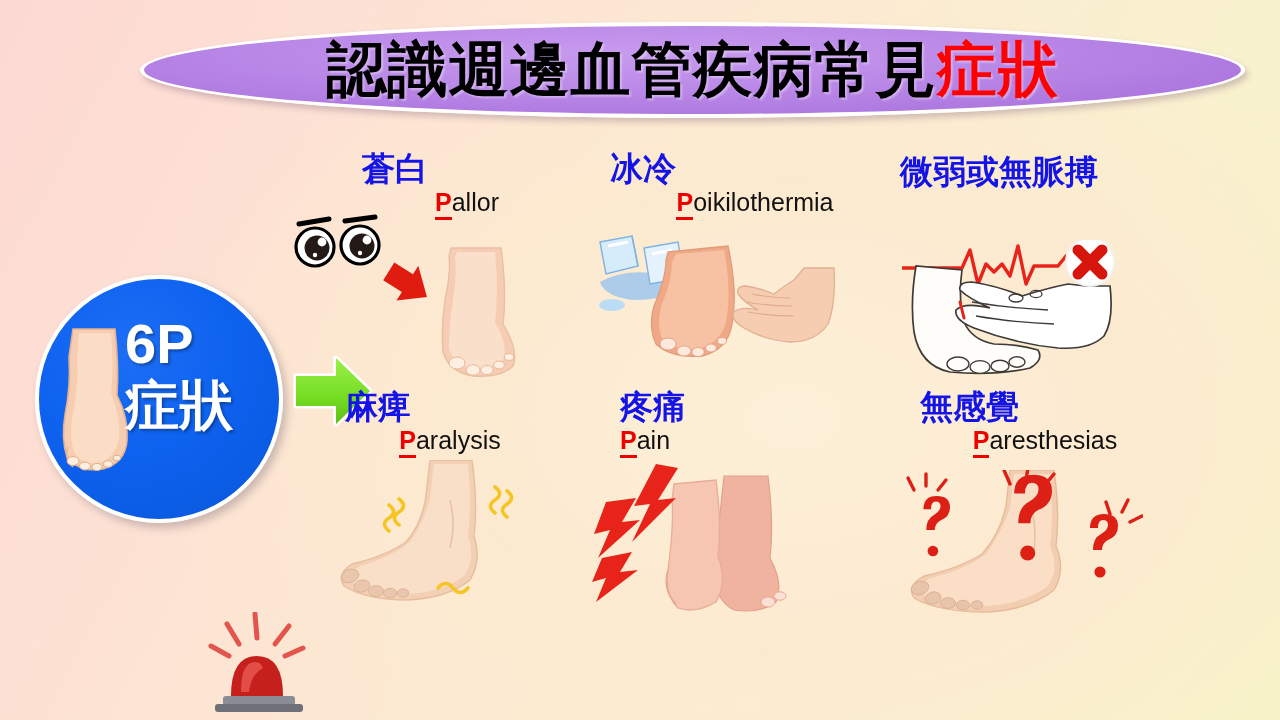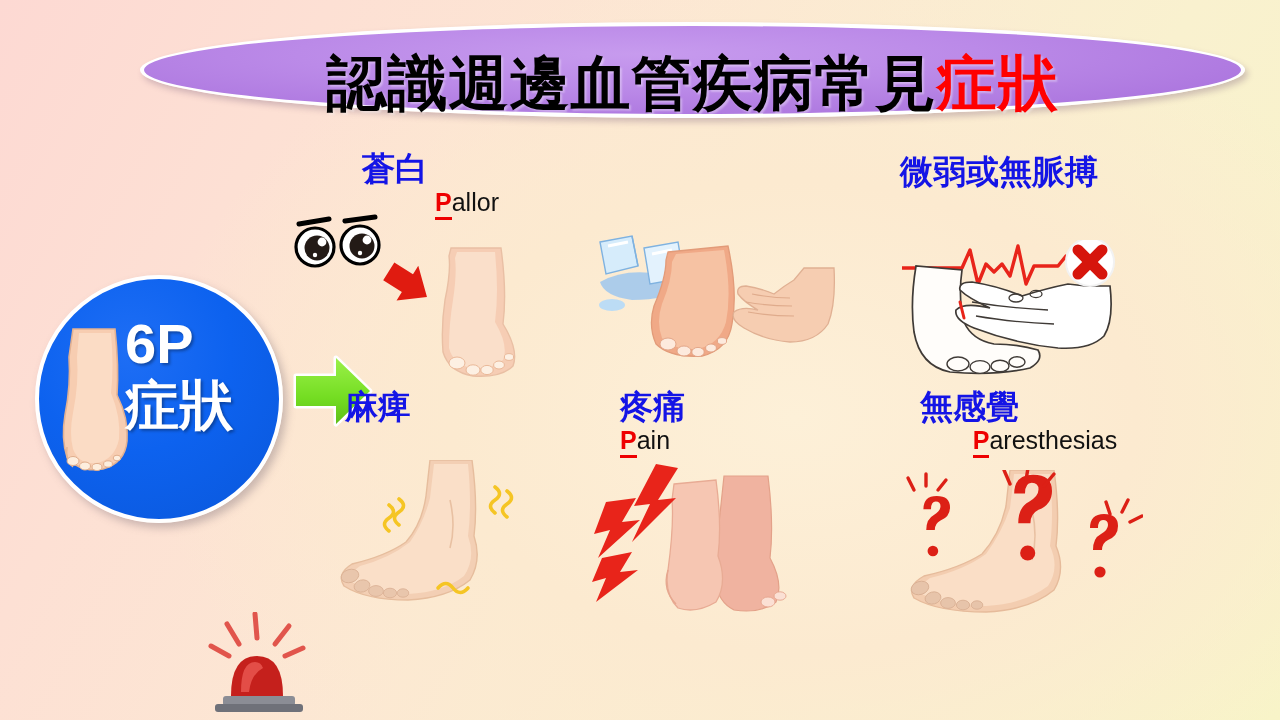--- a/index.html
+++ b/index.html
@@ -26,21 +26,21 @@
     left: 140px;
     top: 22px;
     width: 1105px;
     height: 96px;
     border-radius: 50% / 50%;
     background: radial-gradient(ellipse at 45% 32%, #c79bee 0%, #bb8ae8 40%, #ad77df 78%, #a169d6 100%);
     border: 4px solid #ffffff;
     box-sizing: border-box;
     box-shadow: 3px 4px 6px rgba(120,90,120,0.33);
     display: flex;
-    align-items: flex-end;
+    align-items: center;
     justify-content: center;
   }
   .title-text {
     font-size: 60px;
     font-weight: bold;
     letter-spacing: 1px;
     white-space: nowrap;
     line-height: 1;
     color: #000000;
     text-shadow: 2px 2px 2px rgba(255,255,255,0.35);
@@ -196,20 +196,24 @@
     <path d="M172 52 L210 52 Q214 92 210 122 Q224 146 218 160 Q206 170 186 168 Q168 164 164 148 Q164 124 168 100 Q172 74 170 58 Z" fill="#fadfca"></path>
     <g fill="#fdf0e3" stroke="#eab999" stroke-width="1">
       <ellipse cx="172" cy="163" rx="8" ry="6"></ellipse>
       <ellipse cx="188" cy="170" rx="7" ry="5.2"></ellipse>
       <ellipse cx="202" cy="170" rx="6.2" ry="4.6"></ellipse>
       <ellipse cx="214" cy="165" rx="5.4" ry="4"></ellipse>
       <ellipse cx="224" cy="157" rx="4.6" ry="3.4"></ellipse>
     </g>
   </svg>
 
+  <div class="cell" style="left:610px; top:152px; width:290px;">
+    <div class="cell-zh">冰冷</div>
+    <div class="cell-en" style="text-align:center;"><span class="p">P</span><span>oikilothermia</span></div>
+  </div>
 
   <svg class="art" style="left:598px; top:232px; width:240px; height:145px;" viewBox="0 0 240 145">
 
     <path d="M2 50 Q26 36 62 42 Q84 46 82 56 Q70 68 34 68 Q6 64 2 50 Z" fill="#9dc7ee" opacity="0.85"></path>
     <ellipse cx="14" cy="73" rx="13" ry="6" fill="#bcdcf5"></ellipse>
     <ellipse cx="72" cy="70" rx="11" ry="5" fill="#bcdcf5"></ellipse>
 
     <g stroke="#7fb2e0" stroke-width="1.4">
       <path d="M2 10 L34 4 L40 34 L8 42 Z" fill="#d6ecfb"></path>
       <path d="M34 4 L40 34 L40 34" fill="none"></path>
@@ -260,20 +264,21 @@
       <ellipse cx="138" cy="54" rx="6" ry="3.6"></ellipse>
     </g>
     <path d="M62 62 L66 78" stroke="#e8241a" stroke-width="3" stroke-linecap="round"></path>
 
     <circle cx="192" cy="22" r="24" fill="#ffffff" stroke="#f2f2f2" stroke-width="2"></circle>
     <path d="M180 10 L204 34 M204 10 L180 34" stroke="#d6150c" stroke-width="11" stroke-linecap="round"></path>
   </svg>
 
   <div class="cell" style="left:345px; top:390px; width:210px;">
     <div class="cell-zh">麻痺</div>
+    <div class="cell-en" style="text-align:center;"><span class="p">P</span><span>aralysis</span></div>
   </div>
 
   <svg class="art" style="left:330px; top:460px; width:230px; height:160px;" viewBox="0 0 230 160">
     <path d="M100 0 L142 0 Q148 44 144 76 Q152 100 140 120 Q118 138 78 140 Q36 140 14 126 Q6 114 22 104 Q56 96 76 82 Q92 64 96 36 Z" fill="#f3cfb4" stroke="#e6bd9d" stroke-width="1.4"></path>
     <path d="M104 4 L138 4 Q142 46 138 76 Q146 98 134 116 Q114 132 78 134 Q42 134 22 122 Q18 114 30 106 Q60 98 80 82 Q94 62 100 38 Z" fill="#fadfc8"></path>
     <path d="M120 40 Q126 66 120 88" fill="none" stroke="#e8c0a2" stroke-width="1.6"></path>
     <g fill="#e9c6ac" stroke="#dbb296" stroke-width="0.9">
       <ellipse cx="20" cy="116" rx="9" ry="6.5" transform="rotate(-18 20 116)"></ellipse>
       <ellipse cx="32" cy="126" rx="8" ry="6" transform="rotate(-14 32 126)"></ellipse>
       <ellipse cx="46" cy="131" rx="7.4" ry="5.4"></ellipse>

